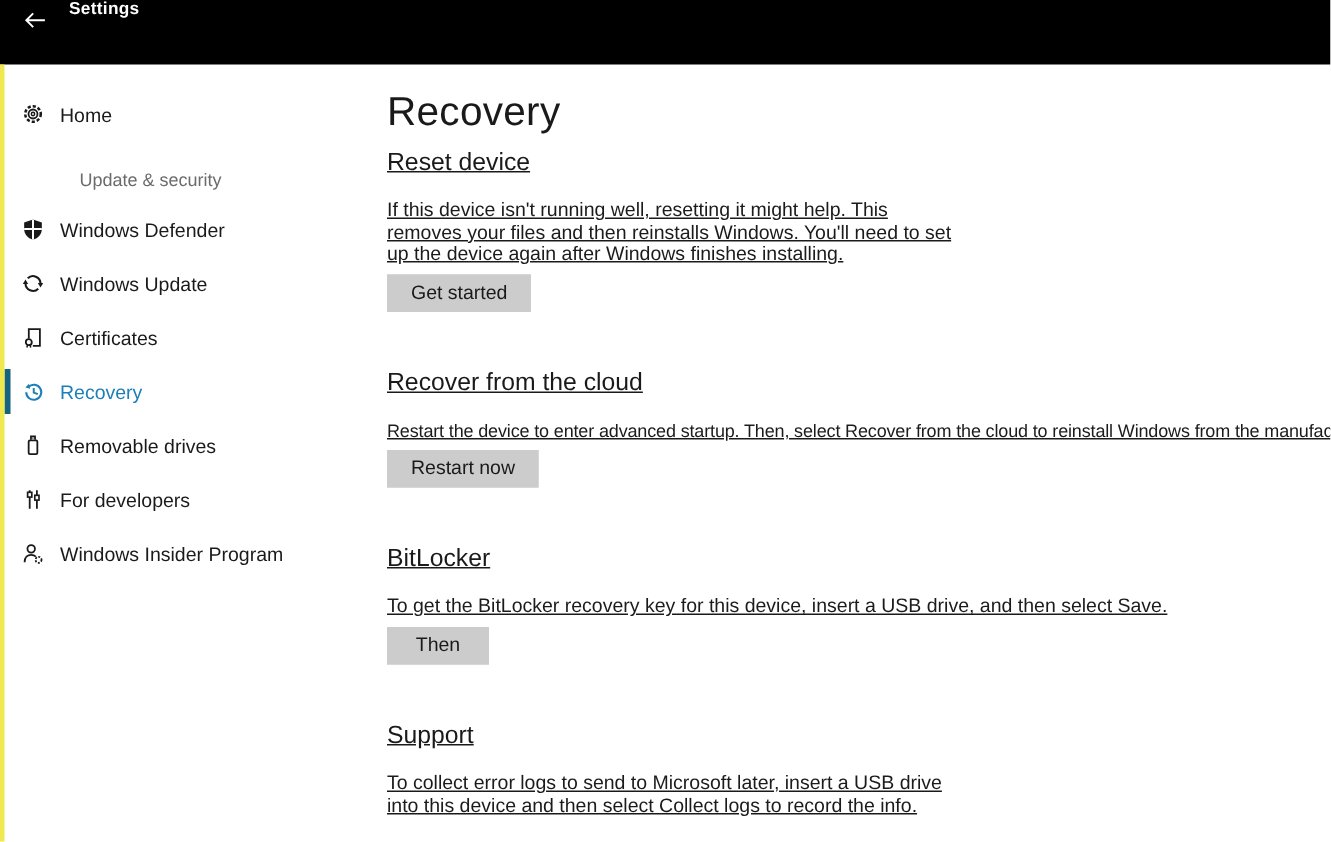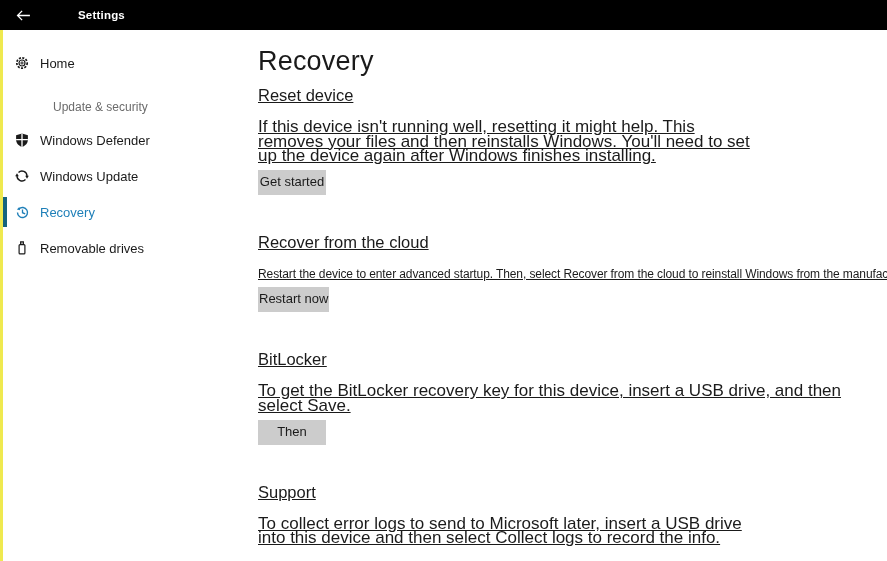--- a/index.html
+++ b/index.html
@@ -5,22 +5,22 @@
   * { margin:0; padding:0; box-sizing:border-box; }
   html,body { width:887px; height:561px; overflow:hidden; }
   body {
     font-family:"Liberation Sans","DejaVu Sans",sans-serif;
     background:var(--background,#fff);
     color:var(--text,#1a1a1a);
     position:relative;
   }
   
   .titlebar {
-    height:30px; background:var(--titlebar-bg,#000);
-    display:flex; align-items:center;gap:32px;
+    height:43px; background:var(--titlebar-bg,#000);
+    display:flex; 
   }
   .back-button {
     width:46px; height:27px; display:flex; align-items:center; justify-content:center;
     color:var(--titlebar-text,#fff); background:transparent; border:none; cursor:pointer;
   }
   .titlebar-title {
     color:var(--titlebar-text,#fff); font-size:11.5px; font-weight:700; letter-spacing:.2px;
   }
   
   .app { display:flex; height:534px; position:relative; }
@@ -48,29 +48,29 @@
     font-size:12px; color:var(--muted-text,#6b6b6b);margin-left:40px;
   }
   
   .main { flex:1; padding-top:16px; overflow:hidden; }
   .page-title { font-size:27px; font-weight:300; letter-spacing:.2px; line-height:31px; }
   .setting-section { margin-top:0;text-decoration:underline; }
   .setting-section .sec-title { font-size:16.5px; font-weight:400; line-height:20px; }
   .setting-section:first-of-type { margin-top:8px; }
   .setting-section + .setting-section { margin-top:37px; }
   .desc {
-    font-size:17px; line-height:14.6px; margin-top:15px;
+    font-size:13px; line-height:14.6px; margin-top:15px;
     white-space:pre-line; color:#1b1b1b;
   }
   .setting-section:nth-of-type(2) .desc { font-size:12px; letter-spacing:-0.1px; white-space:nowrap; }
   .win-btn {
     display:inline-block; margin-top:6px; min-width:68px; text-align:center;
     background:var(--button-bg,#ccc); border:1px solid var(--button-bg,#ccc);
     font-family:inherit; font-size:13px; color:var(--text,#1a1a1a);
-    padding:3px 0 4px; line-height:16px; cursor:pointer;
+    padding:3px 15px 4px; line-height:16px; cursor:pointer;
   }
   svg { display:block; }
 </style>
 </head>
 <body>
 
 <div class="titlebar">
   <button class="back-button">
     <span>
       <svg viewBox="0 0 16 12" width="15" height="11" aria-hidden="true">
@@ -114,20 +114,30 @@
         <svg viewBox="0 0 16 16" width="16" height="16">
           <path d="M4.5 4.5 A5 5 0 0 1 13 8" fill="none" stroke="currentColor" stroke-width="1.4"></path>
           <polygon points="13,10.7 11.2,7.7 14.8,7.7" fill="currentColor"></polygon>
           <path d="M11.5 11.5 A5 5 0 0 1 3 8" fill="none" stroke="currentColor" stroke-width="1.4"></path>
           <polygon points="3,5.3 1.2,8.3 4.8,8.3" fill="currentColor"></polygon>
         </svg>
       </span>
       <span>Windows Update</span>
     </div>
 
+    <div class="nav-item">
+      <span class="icon">
+        <svg viewBox="0 0 16 16" width="16" height="16">
+          <path d="M5.2 8.6 V2.4 H12.6 V13.6 H7.9" fill="none" stroke="currentColor" stroke-width="1.2"></path>
+          <circle cx="5.2" cy="11.1" r="2" fill="none" stroke="currentColor" stroke-width="1.2"></circle>
+          <path d="M4.4 13 L3.9 14.7 M6 13 L6.5 14.7" stroke="currentColor" stroke-width="1" fill="none"></path>
+        </svg>
+      </span>
+      <span>Certificates</span>
+    </div>
 
     <div class="nav-item selected">
       <span class="selected-bar"></span>
       <span class="icon">
         <svg viewBox="0 0 16 16" width="16" height="16">
           <path d="M4.97 4.97 A5 5 0 1 1 3.5 8.5" fill="none" stroke="currentColor" stroke-width="1.4"></path>
           <polygon points="2.9,5.4 5.3,2.9 6.1,6.2" fill="currentColor"></polygon>
           <path d="M8.5 5.6 V8.7 L11.2 9.8" fill="none" stroke="currentColor" stroke-width="1.3"></path>
         </svg>
       </span>
@@ -138,21 +148,41 @@
       <span class="icon">
         <svg viewBox="0 0 16 16" width="16" height="16">
           <rect x="5.1" y="4.6" width="5.8" height="9.2" rx="0.9" fill="none" stroke="currentColor" stroke-width="1.2"></rect>
           <path d="M6.6 4.2 V1.9 H9.4 V4.2" fill="none" stroke="currentColor" stroke-width="1.1"></path>
           <path d="M7.3 2.6 v0.9 M8.8 2.6 v0.9" stroke="currentColor" stroke-width="0.9" fill="none"></path>
         </svg>
       </span>
       <span>Removable drives</span>
     </div>
 
-
+    <div class="nav-item">
+      <span class="icon">
+        <svg viewBox="0 0 16 16" width="16" height="16">
+          <path d="M5.8 1.8 V14.2 M10.6 1.8 V14.2" stroke="currentColor" stroke-width="1.2" fill="none"></path>
+          <rect x="4.4" y="3.2" width="2.8" height="3.2" fill="#fff" stroke="currentColor" stroke-width="1.1"></rect>
+          <rect x="9.2" y="5.2" width="2.8" height="3.2" fill="#fff" stroke="currentColor" stroke-width="1.1"></rect>
+        </svg>
+      </span>
+      <span>For developers</span>
+    </div>
+
+    <div class="nav-item">
+      <span class="icon">
+        <svg viewBox="0 0 16 16" width="16" height="16">
+          <circle cx="6.8" cy="4.9" r="2.5" fill="none" stroke="currentColor" stroke-width="1.2"></circle>
+          <path d="M2.4 13.8 C2.4 10.6 4.3 8.9 6.8 8.9 C8 8.9 9.1 9.3 9.9 10.1" fill="none" stroke="currentColor" stroke-width="1.2"></path>
+          <circle cx="11.7" cy="12.2" r="2" fill="none" stroke="currentColor" stroke-width="1.2" stroke-dasharray="1.3 0.95"></circle>
+        </svg>
+      </span>
+      <span>Windows Insider Program</span>
+    </div>
 
   </nav>
 
   <main class="main">
     <h1 class="page-title">Recovery</h1>
 
     <section class="setting-section">
       <h2 class="sec-title">Reset device</h2>
       <p class="desc">If this device isn't running well, resetting it might help. This
 removes your files and then reinstalls Windows. You'll need to set

